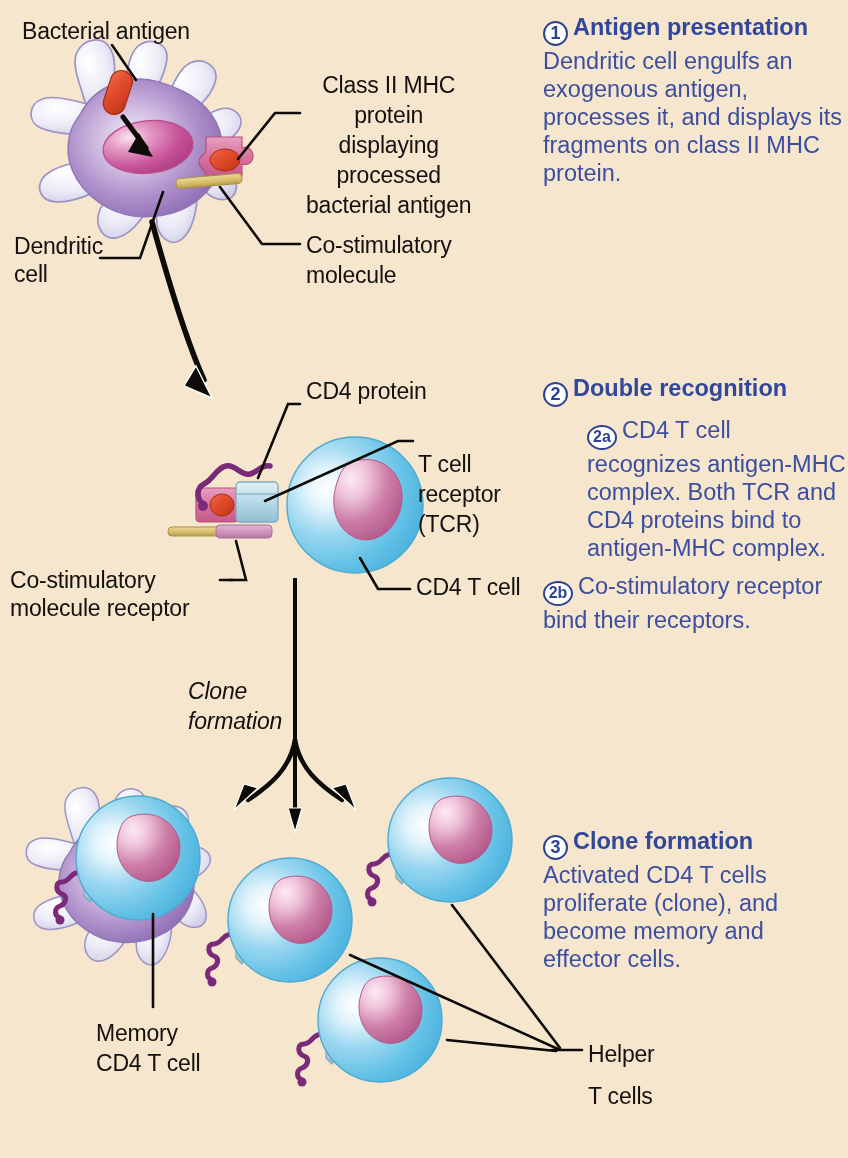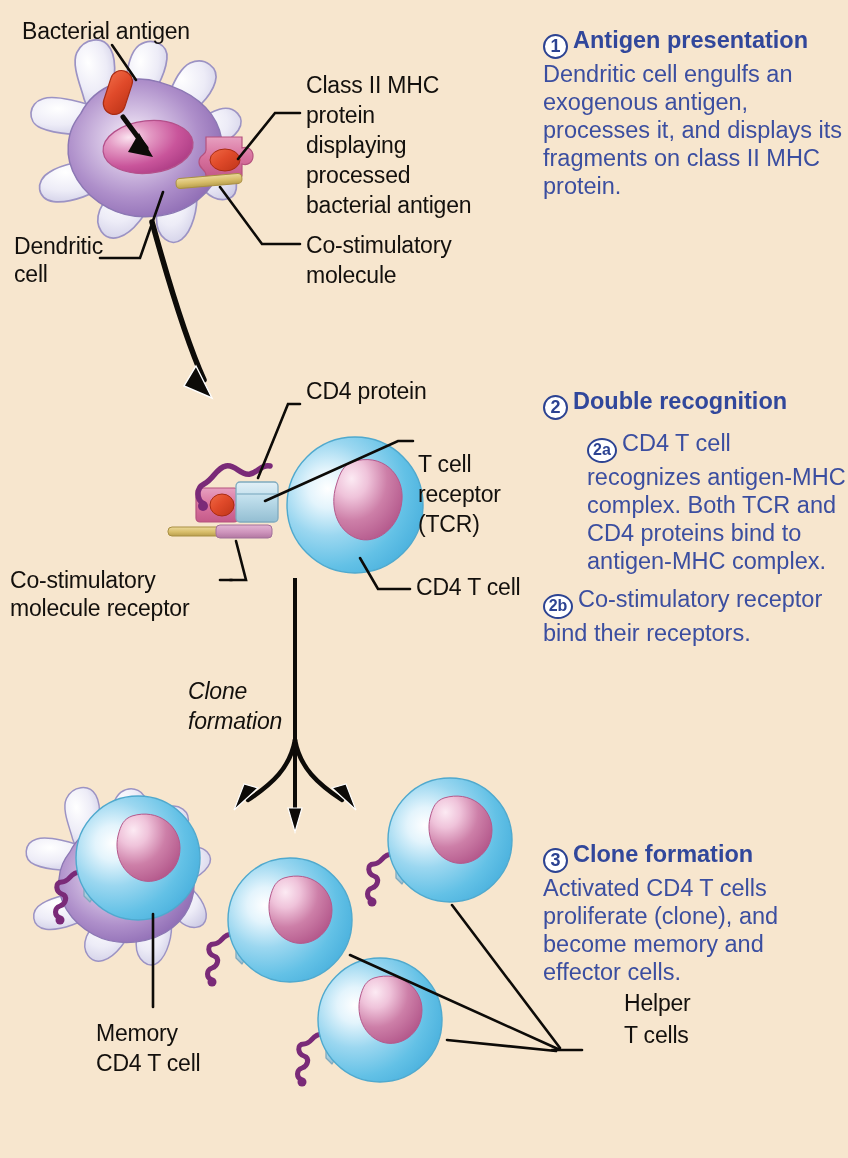--- a/index.html
+++ b/index.html
@@ -26,21 +26,21 @@
   .lbl.rt{text-align:right;}
 
   
   .steps{position:absolute;left:543px;top:0;width:305px;height:1158px;}
   .step{position:absolute;width:305px;}
   .step-head{
     color:#31479B;
     font-size:23.5px;
     font-weight:bold;
     line-height:27px;
-    margin:13px 0 1px 0;
+    margin:0 0 1px 0;
   }
   .step-body{
     color:#3B4EA0;
     font-size:23.5px;
     line-height:28px;
     font-weight:400;
   }
   .badge{
     display:inline-block;
     box-sizing:border-box;
@@ -256,21 +256,21 @@
       <path d="M153,914 L153,1007"></path>
       <path d="M452,905 L560,1048"></path>
       <path d="M350,955 L558,1049"></path>
       <path d="M447,1040 L556,1051"></path>
       <path d="M552,1050 L582,1050"></path>
     </g>
   </svg>
 
   <div class="lbl" style="left:22px;top:18px;">Bacterial antigen</div>
 
-  <div class="lbl" style="left:306px;top:70px;line-height:30px;">Class II MHC
+  <div class="lbl" style="left:306px;top:70px;line-height:30px;text-align:center;">Class II MHC
 protein
 displaying
 processed
 bacterial antigen</div>
 
   <div class="lbl" style="left:14px;top:232px;line-height:28px;">Dendritic
 cell</div>
 
   <div class="lbl" style="left:306px;top:230px;line-height:30px;">Co-stimulatory
 molecule</div>
@@ -285,21 +285,21 @@
 molecule receptor</div>
 
   <div class="lbl" style="left:416px;top:574px;">CD4 T cell</div>
 
   <div class="lbl ital" style="left:168px;top:676px;line-height:30px;">Clone
 formation</div>
 
   <div class="lbl" style="left:96px;top:1018px;line-height:30px;">Memory
 CD4 T cell</div>
 
-  <div class="lbl" style="left:588px;top:987px;line-height:32px;margin-left:36px;">Helper
+  <div class="lbl" style="left:588px;top:1033px;line-height:42px;">Helper
 T cells</div>
 
   <div class="steps">
 
     <div class="step" style="top:14px;">
       <div class="step-head">
         <span class="badge b1">1</span><span>Antigen presentation</span>
       </div>
       <div class="step-body">Dendritic cell engulfs an exogenous antigen, processes it, and displays its fragments on class II MHC protein.</div>
     </div>

